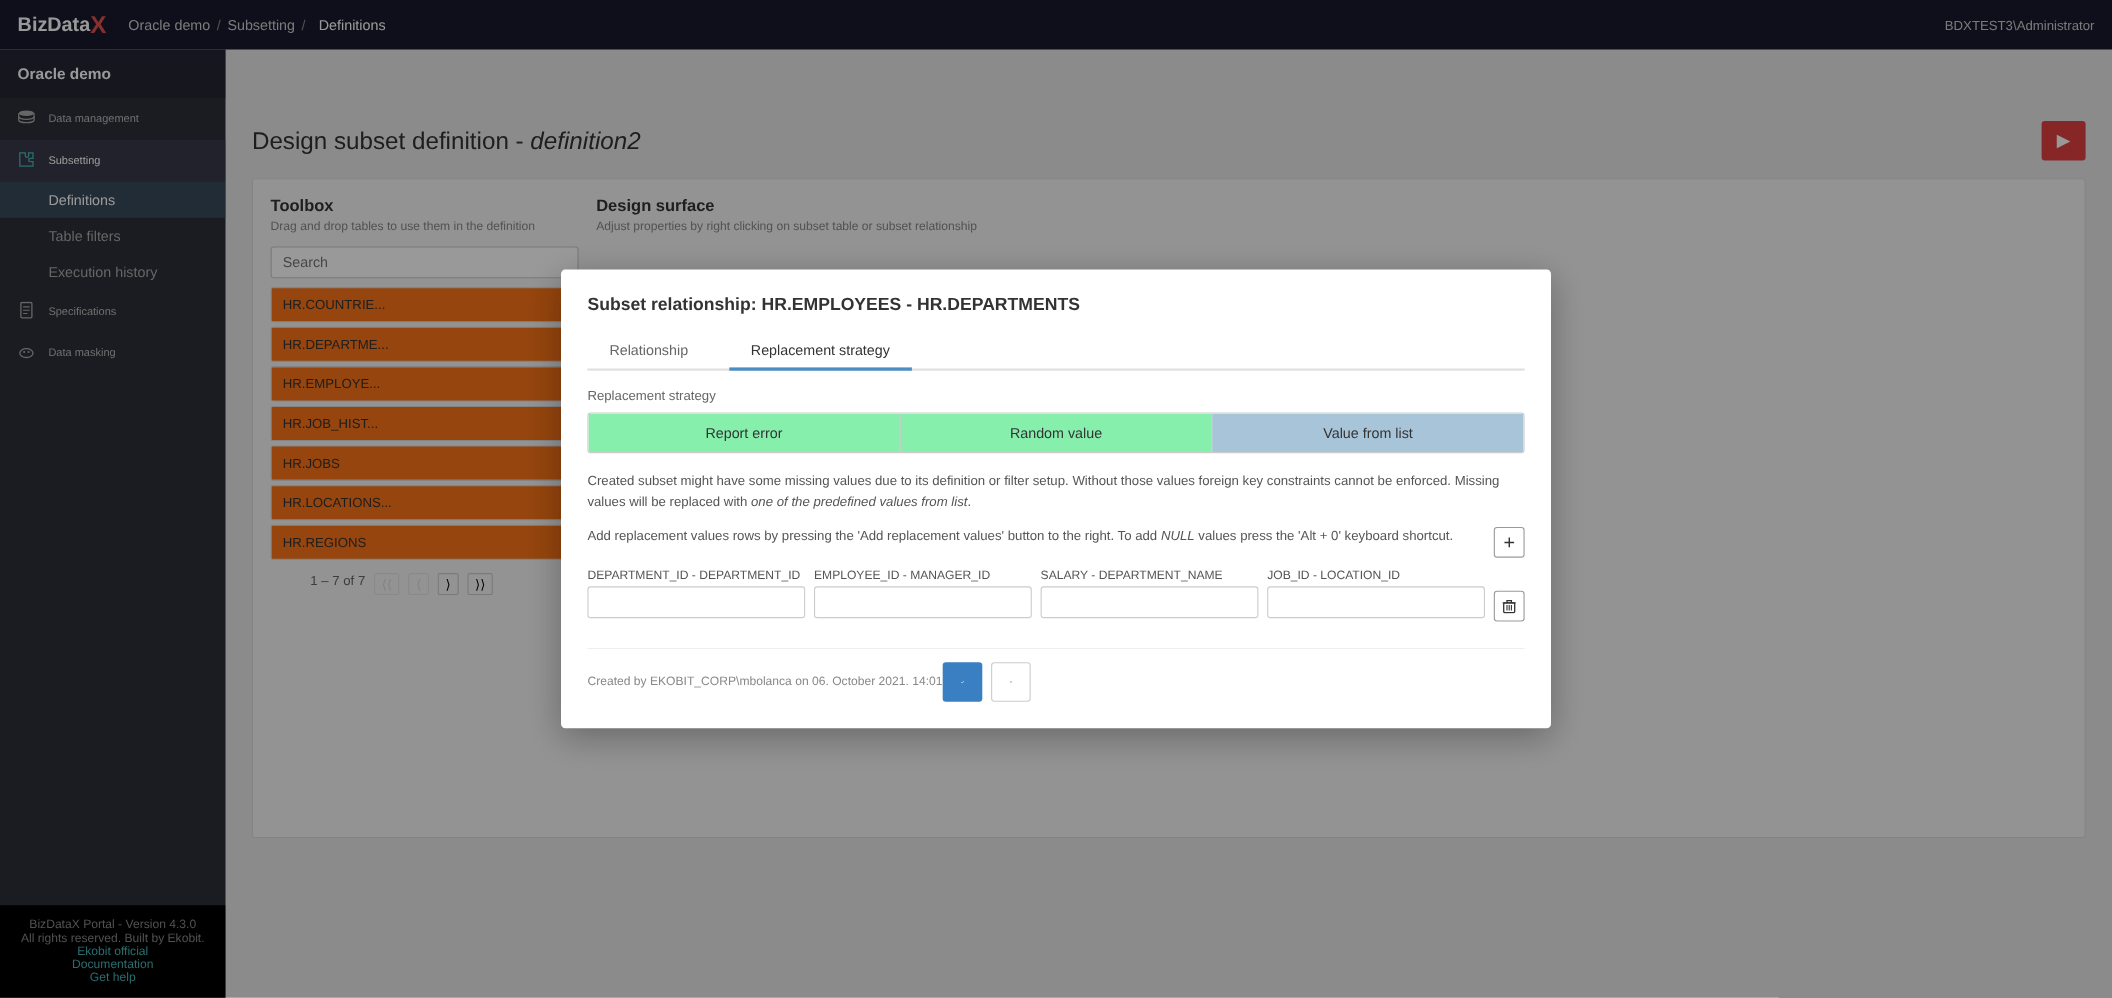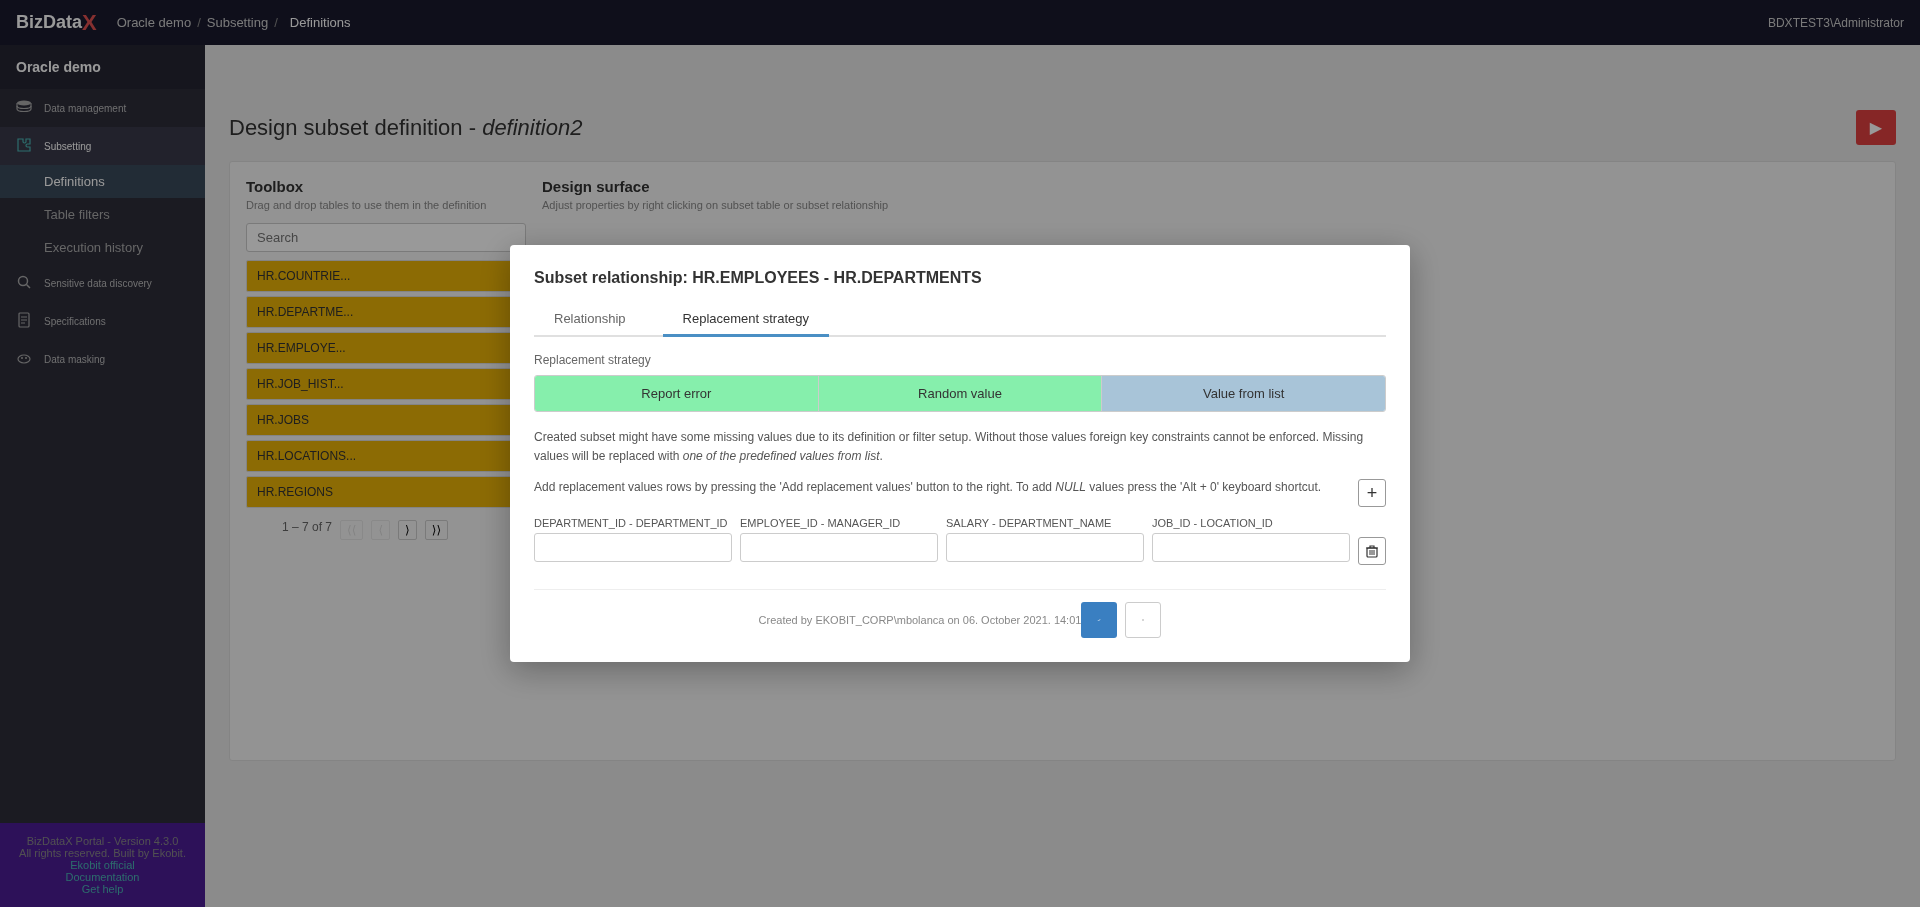--- a/index.html
+++ b/index.html
@@ -126,21 +126,21 @@
       width: 100%;
       padding: 6px 10px;
       border: 1px solid #ccc;
       border-radius: 3px;
       font-size: 13px;
       margin-bottom: 8px;
     }
 
     .table-list-item {
       padding: 8px 10px;
-      background: #eab308;
+      background: #f97316;
       border: 1px solid #ddd;
       margin-bottom: 4px;
       border-radius: 2px;
       font-size: 12px;
       color: #333;
       cursor: pointer;
     }
 
     .pagination {
       display: flex;
@@ -170,21 +170,21 @@
     
     .sidebar-footer {
       position: absolute;
       bottom: 0;
       left: 0;
       width: 205px;
       padding: 12px 16px;
       text-align: center;
       font-size: 11px;
       color: #888;
-      background: #4c1d95;
+      background: #000000;
     }
     .sidebar-footer a { color: #4ab5b5; text-decoration: none; display: block; }
 
     
     .modal-overlay {
       position: fixed;
       top: 0; left: 0; right: 0; bottom: 0;
       background: rgba(0,0,0,0.4);
       z-index: 1000;
       display: flex;
@@ -315,21 +315,21 @@
       align-items: center;
       justify-content: center;
       margin-top: 20px;
       color: #333;
       font-size: 14px;
       flex-shrink: 0;
     }
 
     .modal-footer {
       display: flex;
-      justify-content: center;
+      justify-content: flex-start;
       align-items: center;
       margin-top: 24px;
       padding-top: 12px;
       border-top: 1px solid #eee;
     }
     .created-by { font-size: 11px; color: #888; }
 
     .modal-actions { display: flex; gap: 8px; }
     .btn-confirm {
       background: #3a7fc1;
@@ -402,29 +402,20 @@
           <path d="M2 2h5v2.5c0 .83.67 1.5 1.5 1.5S10 5.33 10 4.5V2h4v5h-2.5C10.67 7 10 7.67 10 8.5S10.67 10 11.5 10H14v4H2V2z" stroke="#4ab5b5" stroke-width="1.2" fill="none"></path>
         </svg>
     </span>
     <span>Subsetting</span>
   </div>
 
   <div class="sidebar-sub-item active">Definitions</div>
   <div class="sidebar-sub-item">Table filters</div>
   <div class="sidebar-sub-item">Execution history</div>
 
-  <div class="sidebar-item">
-    <span class="icon">
-      <svg width="16" height="16" viewBox="0 0 16 16">
-          <circle cx="7" cy="7" r="4.5" stroke="#aaa" stroke-width="1.5" fill="none"></circle>
-          <line x1="10.5" y1="10.5" x2="14" y2="14" stroke="#aaa" stroke-width="1.5"></line>
-        </svg>
-    </span>
-    <span>Sensitive data discovery</span>
-  </div>
 
   <div class="sidebar-item">
     <span class="icon">
       <svg width="16" height="16" viewBox="0 0 16 16">
           <rect x="3" y="1" width="10" height="14" rx="1" stroke="#aaa" stroke-width="1.2" fill="none"></rect>
           <line x1="5" y1="5" x2="11" y2="5" stroke="#aaa" stroke-width="1"></line>
           <line x1="5" y1="8" x2="11" y2="8" stroke="#aaa" stroke-width="1"></line>
           <line x1="5" y1="11" x2="9" y2="11" stroke="#aaa" stroke-width="1"></line>
         </svg>
     </span>

